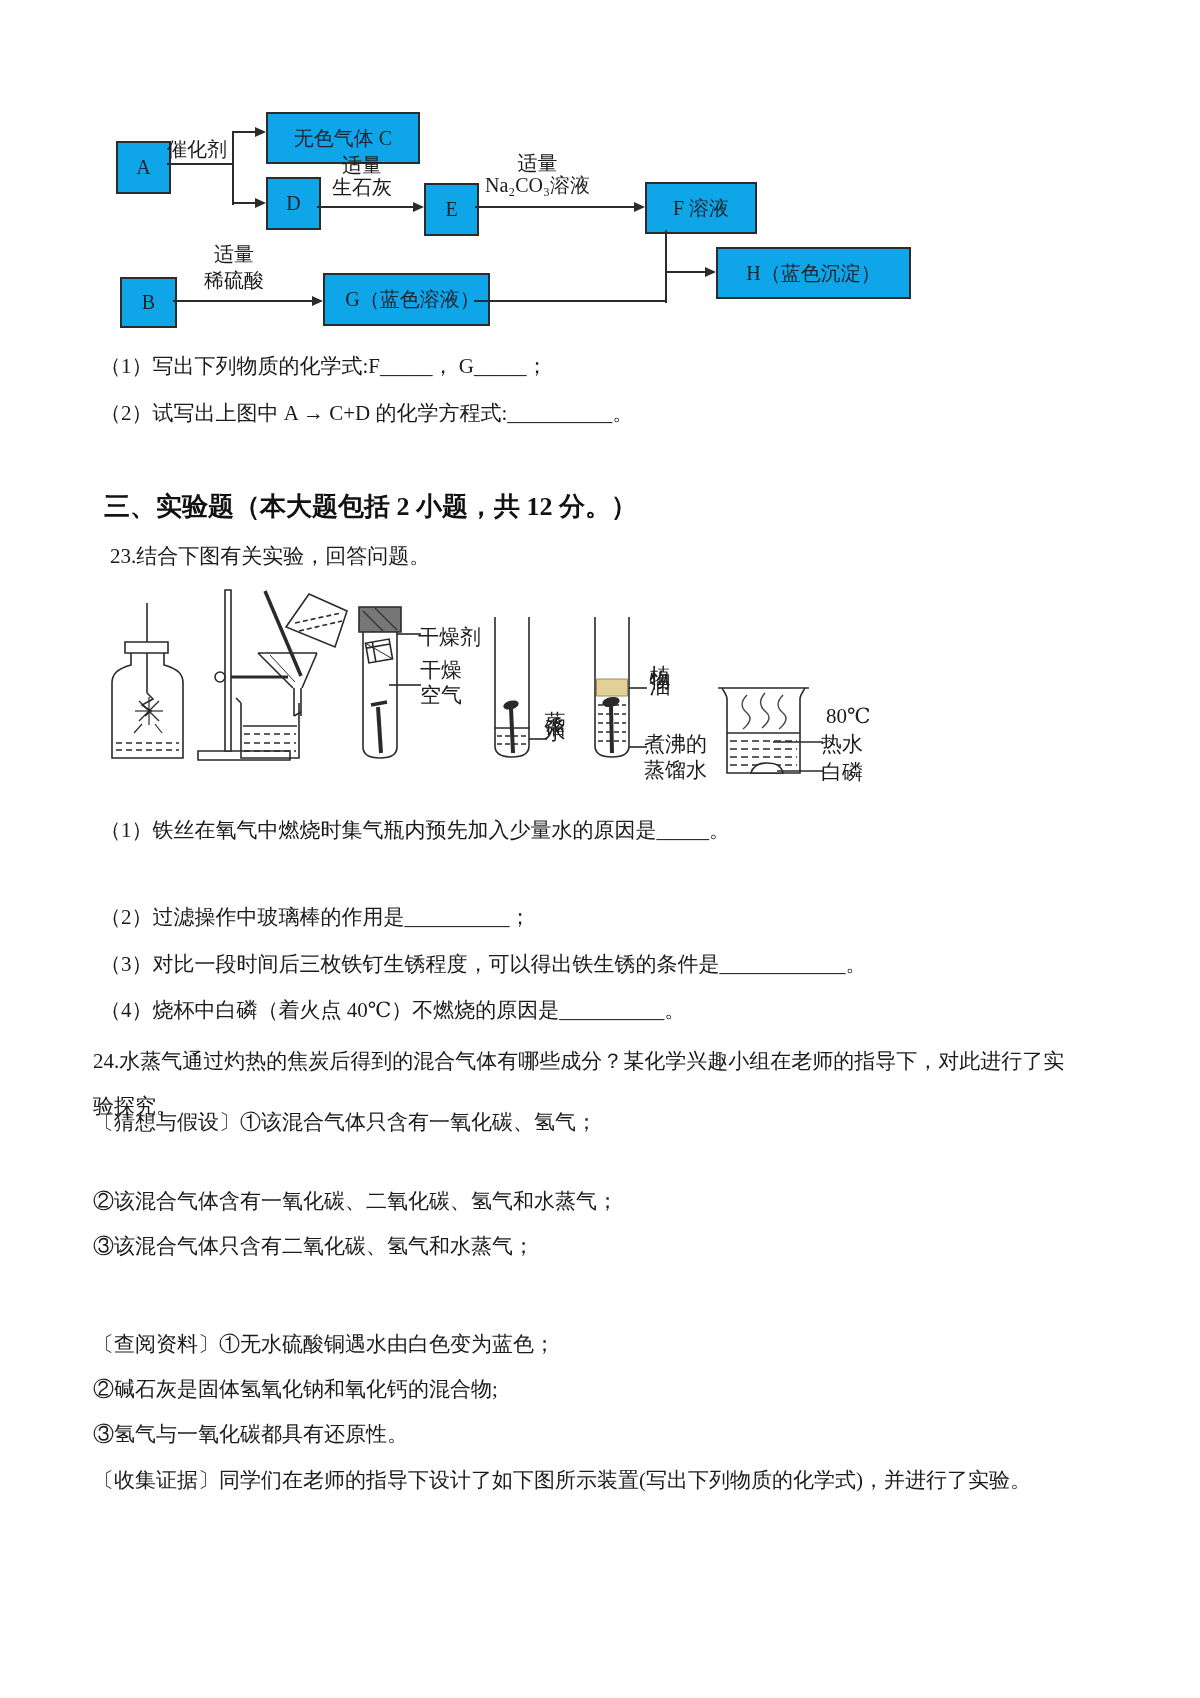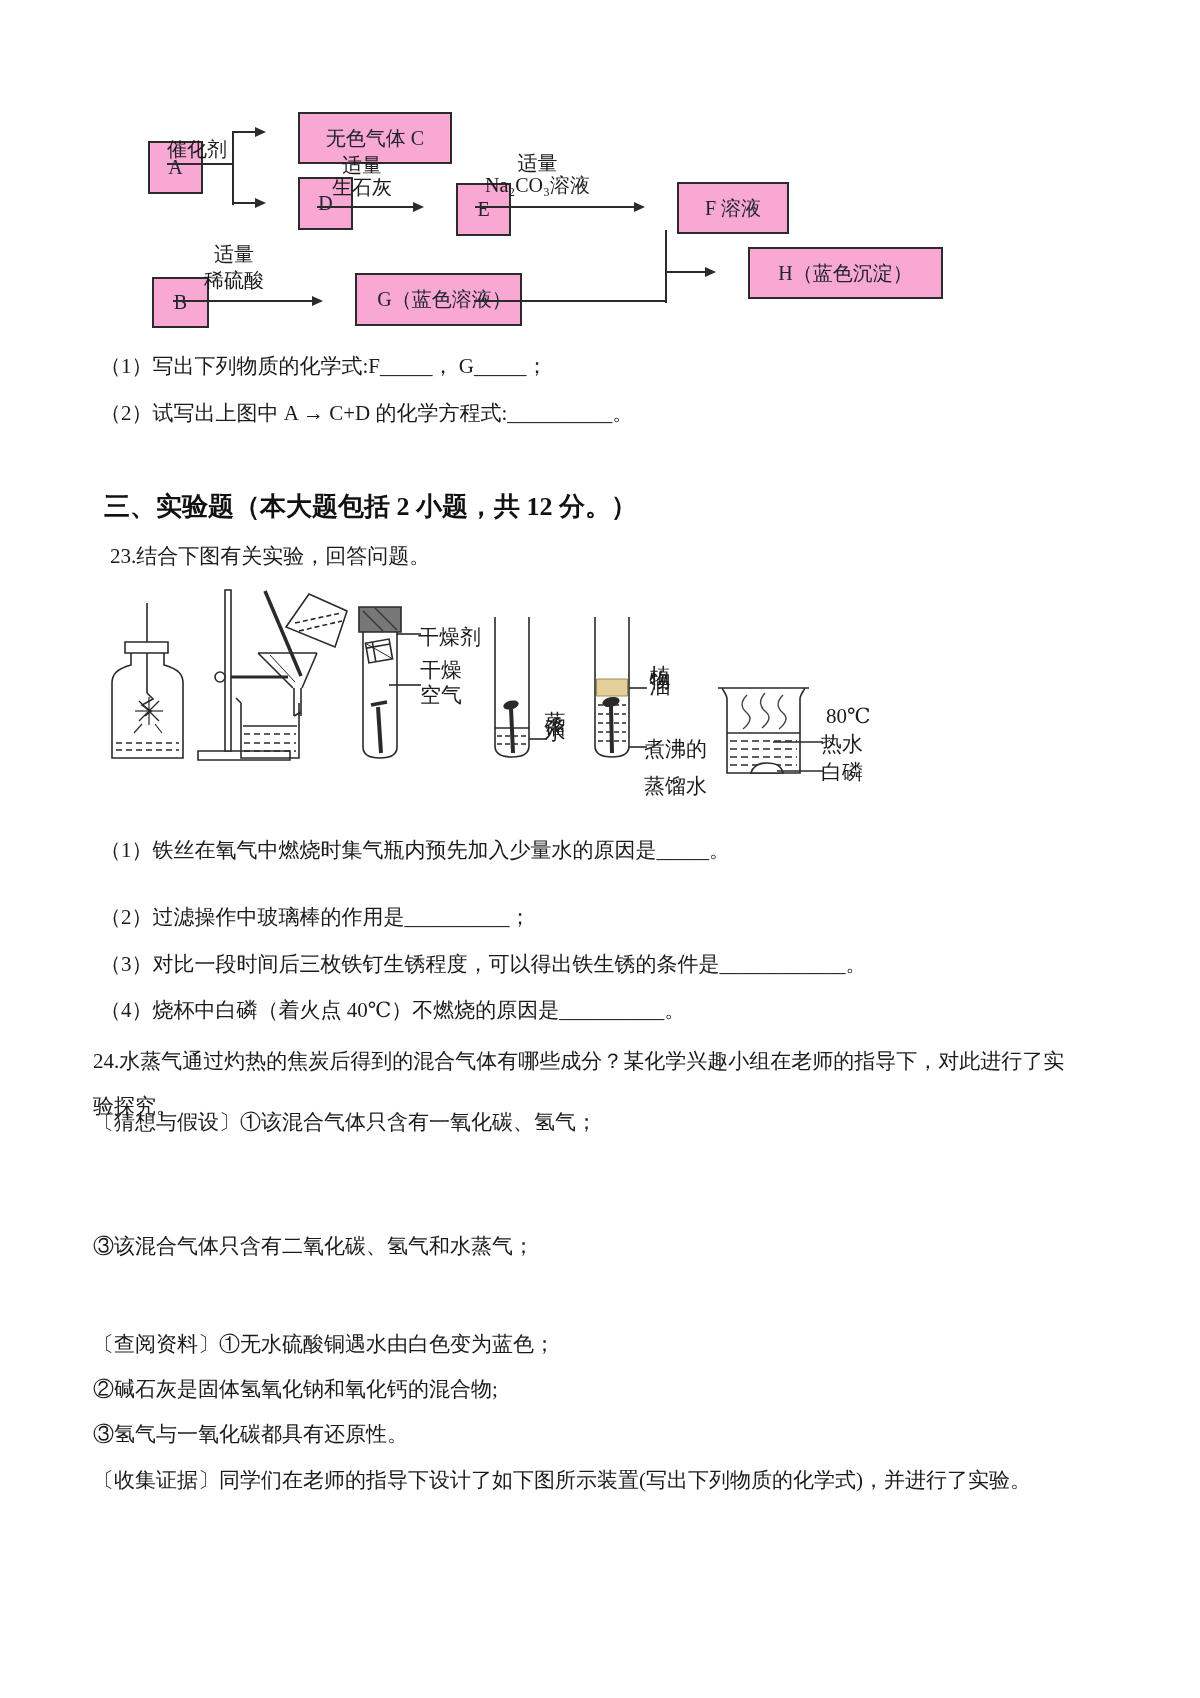--- a/index.html
+++ b/index.html
@@ -1,21 +1,21 @@
 <!DOCTYPE html>
 <html><head>
 <meta charset="utf-8">
 <style>
   html,body{margin:0;padding:0;background:#fff;}
   #page{position:relative;width:1200px;height:1698px;background:#ffffff;overflow:hidden;
         font-family:"Liberation Serif","DejaVu Serif",serif;color:#1b1b1b;}
   .line{position:absolute;left:100px;font-size:21px;white-space:nowrap;color:#1b1b1b;}
   .hdr{position:absolute;left:104px;font-size:26px;font-weight:bold;white-space:nowrap;color:#111;}
-  .fbox{position:absolute;border:2px solid #2b2b2b;background:#f9a8d4;display:flex;align-items:center;
-        justify-content:center;font-size:20px;color:#20242e;white-space:nowrap;margin-left:32px;}
+  .fbox{position:absolute;border:2px solid #2b2b2b;background:#0ea5e9;display:flex;align-items:center;
+        justify-content:center;font-size:20px;color:#20242e;white-space:nowrap;}
   .hline{position:absolute;height:2px;background:#2b2b2b;}
   .vline{position:absolute;width:2px;background:#2b2b2b;}
   .arr-r{position:absolute;width:0;height:0;border-top:5.5px solid transparent;
          border-bottom:5.5px solid transparent;border-left:11px solid #2b2b2b;}
   .flabel{position:absolute;font-size:20px;color:#1b1b1b;white-space:nowrap;}
   .flabel.ctr{text-align:center;white-space:pre-line;line-height:22px;}
   .figlabel{position:absolute;font-size:21px;color:#1b1b1b;white-space:nowrap;}
   .pre{white-space:pre-line;line-height:25px;}
   .vert{writing-mode:vertical-rl;text-orientation:upright;letter-spacing:5px;white-space:nowrap;}
   svg{position:absolute;}
@@ -163,33 +163,34 @@
       <line x1="678" y1="157" x2="728" y2="157"></line>
       <line x1="682" y1="186" x2="728" y2="186"></line>
     </g>
   </svg>
 
   <div class="figlabel" style="left:418px;top:623px;">干燥剂</div>
   <div class="figlabel pre" style="left:420px;top:658px;">干燥
 空气</div>
   <div class="figlabel vert" style="left:541px;top:694px;">蒸馏水</div>
   <div class="figlabel vert" style="left:646px;top:648px;">植物油</div>
-  <div class="figlabel pre" style="left:644px;top:731px;line-height:37px;text-align:right;">煮沸的
+  <div class="figlabel pre" style="left:644px;top:731px;line-height:26px;text-align:right;">煮沸的
 蒸馏水</div>
   <div class="figlabel" style="left:826px;top:704px;">80℃</div>
   <div class="figlabel" style="left:821px;top:730px;">热水</div>
   <div class="figlabel" style="left:821px;top:758px;">白磷</div>
 
-  <div class="line" style="top:836px;">（1）铁丝在氧气中燃烧时集气瓶内预先加入少量水的原因是_____。</div>
+  <div class="line" style="top:816px;">（1）铁丝在氧气中燃烧时集气瓶内预先加入少量水的原因是_____。</div>
   <div class="line" style="top:903px;">（2）过滤操作中玻璃棒的作用是__________；</div>
   <div class="line" style="top:950px;">（3）对比一段时间后三枚铁钉生锈程度，可以得出铁生锈的条件是____________。</div>
   <div class="line" style="top:996px;">（4）烧杯中白磷（着火点 40℃）不燃烧的原因是__________。</div>
 
   <div class="line" style="top:1047px;left:93px;">24.水蒸气通过灼热的焦炭后得到的混合气体有哪些成分？某化学兴趣小组在老师的指导下，对此进行了实</div>
   <div class="line" style="top:1092px;left:93px;">验探究。</div>
   <div class="line" style="top:1108px;left:93px;">〔猜想与假设〕①该混合气体只含有一氧化碳、氢气；</div>
+  <div class="line" style="top:1187px;left:93px;">②该混合气体含有一氧化碳、二氧化碳、氢气和水蒸气；</div>
   <div class="line" style="top:1232px;left:93px;">③该混合气体只含有二氧化碳、氢气和水蒸气；</div>
   <div class="line" style="top:1330px;left:93px;">〔查阅资料〕①无水硫酸铜遇水由白色变为蓝色；</div>
   <div class="line" style="top:1375px;left:93px;">②碱石灰是固体氢氧化钠和氧化钙的混合物;</div>
   <div class="line" style="top:1420px;left:93px;">③氢气与一氧化碳都具有还原性。</div>
   <div class="line" style="top:1466px;left:93px;">〔收集证据〕同学们在老师的指导下设计了如下图所示装置(写出下列物质的化学式)，并进行了实验。</div>
 
 </div>
 
 </body></html>

